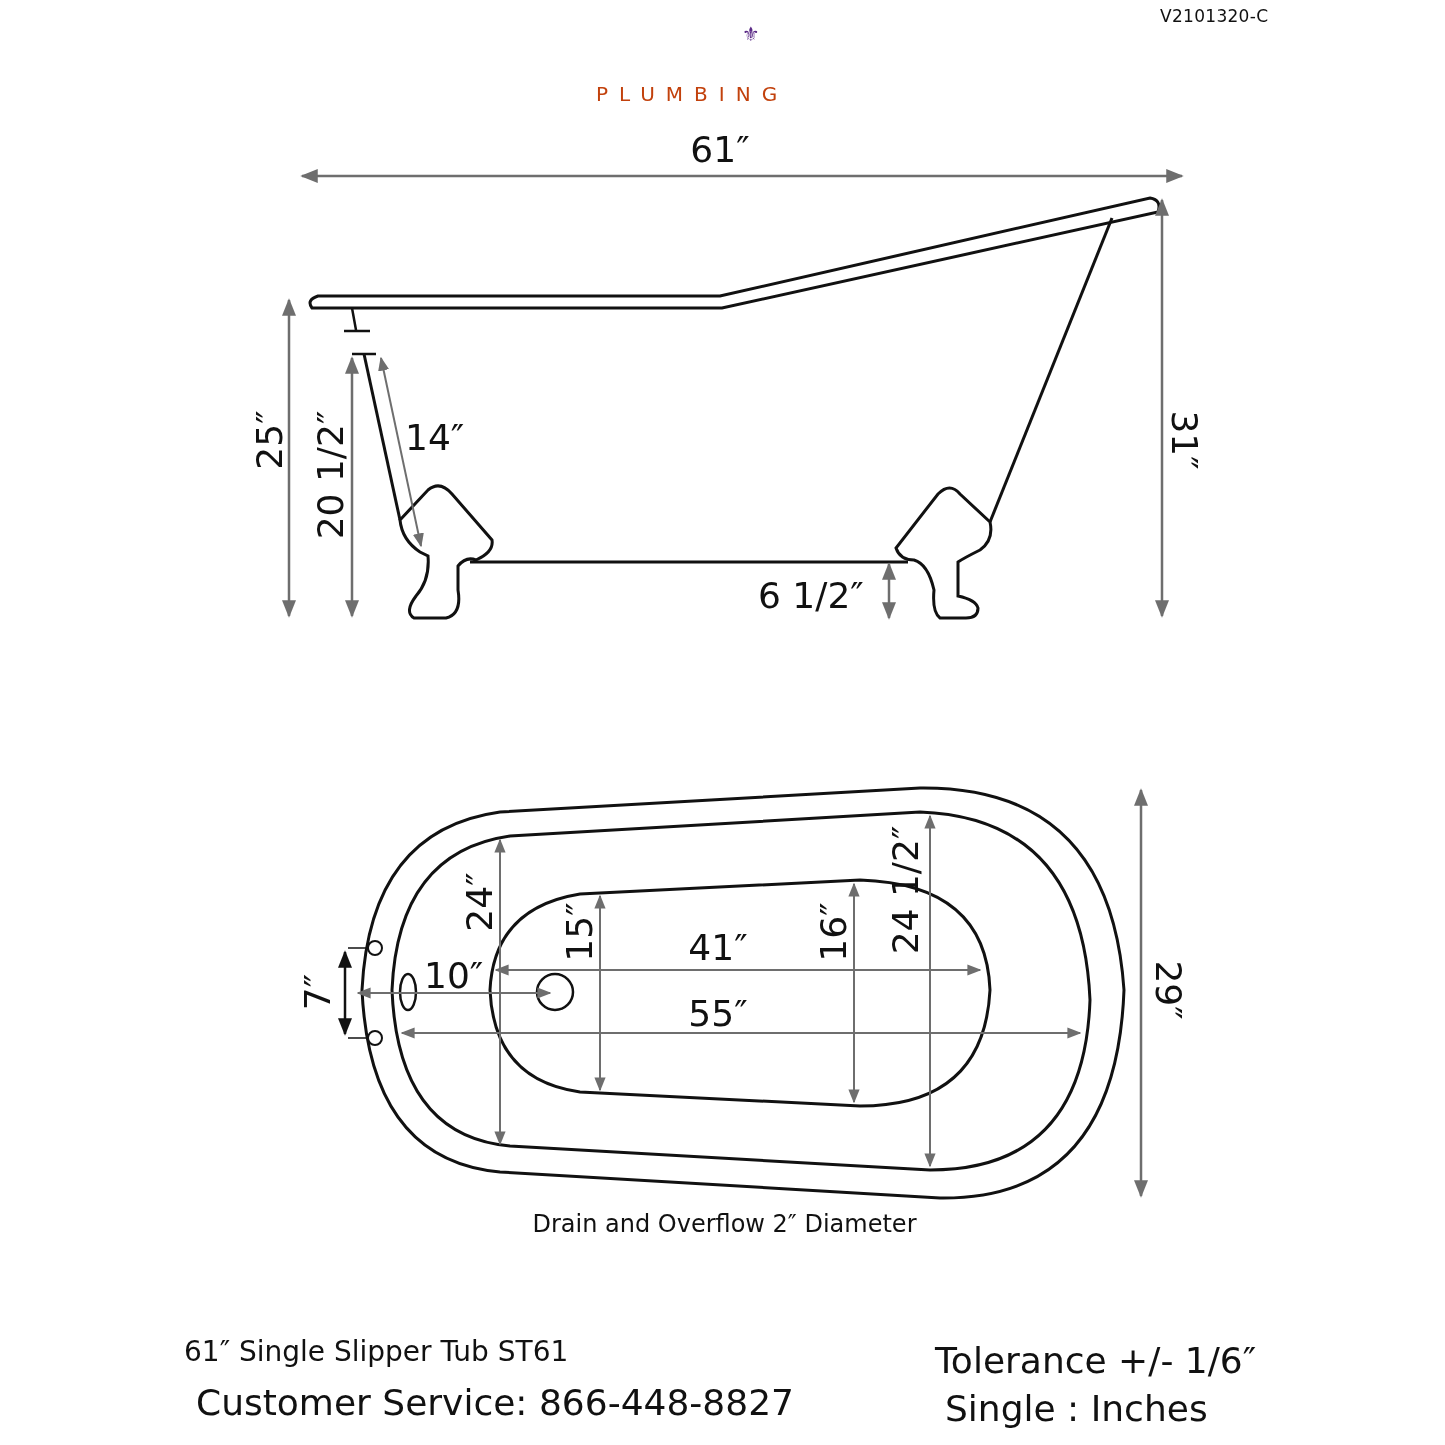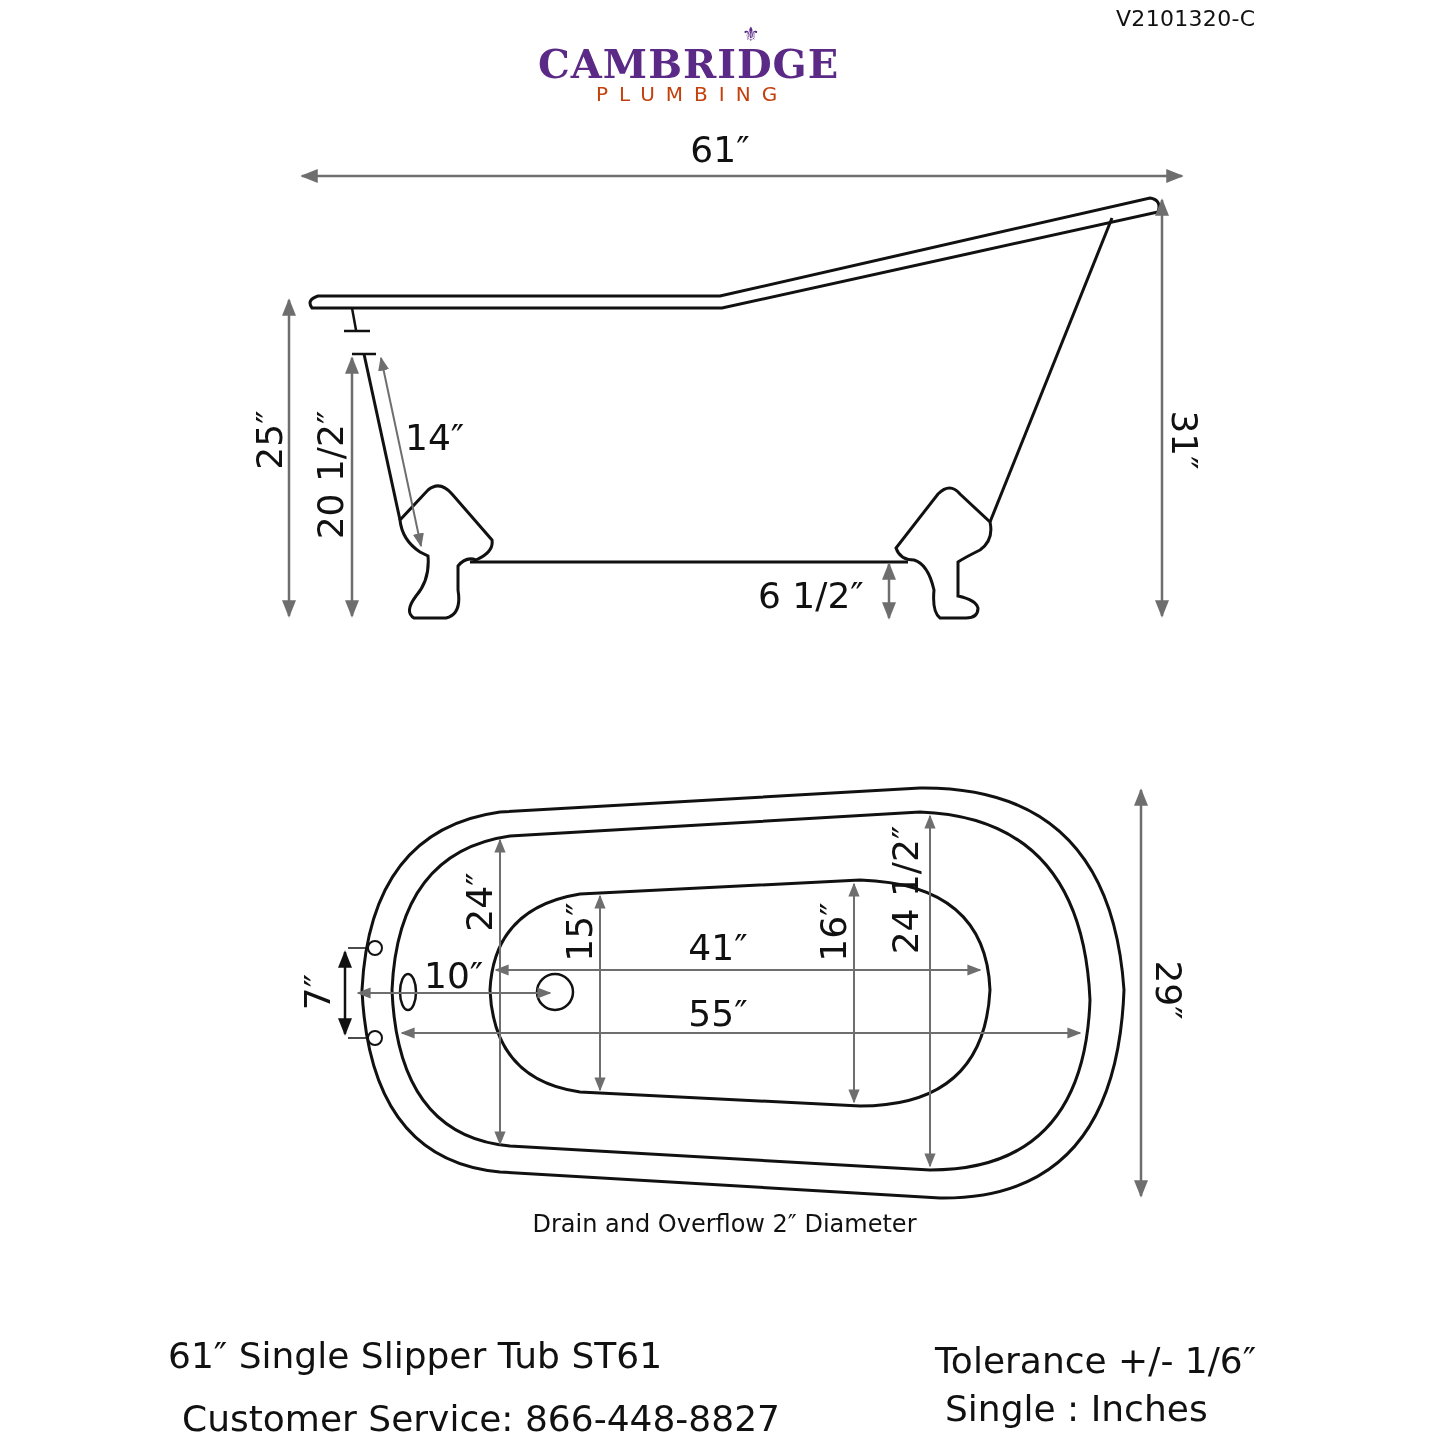--- a/index.html
+++ b/index.html
@@ -1,40 +1,39 @@
 <!DOCTYPE html>
 <html><head>
 <meta charset="utf-8">
 <style>
   html, body { margin: 0; padding: 0; background: #ffffff; }
   body { width: 1445px; height: 1445px; position: relative; overflow: hidden;
          font-family: "DejaVu Sans", "Liberation Sans", sans-serif; color: #111; }
   .abs { position: absolute; }
-  .model-code { left: 1116px; top: 6px; font-size: 22px; letter-spacing: 0.3px; text-align: right; }
+  .model-code { left: 1160px; top: 6px; font-size: 17px; letter-spacing: 0.3px; text-align: right; }
   .logo { left: 530px; top: 20px; width: 320px; height: 90px; }
   .logo-main { position: absolute; left: 8px; top: 20px; font-family: "DejaVu Serif", "Liberation Serif", serif;
                font-weight: bold; font-size: 40px; color: #5b2a86; letter-spacing: 1px; }
   .logo-sub { position: absolute; left: 66px; top: 62px; font-size: 20px; color: #c2410c; letter-spacing: 11px; }
   .fleur { position: absolute; left: 212px; top: 2px; font-size: 20px; color: #5b2a86; }
   svg.drawing { position: absolute; left: 0; top: 0; }
   .dim { font-size: 36px; fill: #111; font-family: "DejaVu Sans", "Liberation Sans", sans-serif; }
   .note { left: 0; width: 1445px; top: 1210px; text-align: center; font-size: 24px; padding-left: 2px; }
-  .footer-l1 { left: 168px; top: 1335px; font-size: 36px; }
-  .footer-l2 { left: 182px; top: 1382px; font-size: 36px; margin-top: 16px; }
+  .footer-l1 { left: 184px; top: 1335px; font-size: 28px; }
+  .footer-l2 { left: 196px; top: 1382px; font-size: 36px; }
   .footer-r1 { left: 935px; top: 1340px; font-size: 36px; }
   .footer-r2 { left: 945px; top: 1388px; font-size: 36px; }
 </style>
 </head>
 <body>
 
 <div class="abs model-code">V2101320-C</div>
 
 <div class="abs logo">
   <span class="fleur">⚜</span>
-  <span class="logo-main">CAMBRIDGE</span>
   <span class="logo-sub">PLUMBING</span>
 </div>
 
 <svg class="drawing" width="1445" height="1445" viewBox="0 0 1445 1445">
   <defs>
     <marker id="ah" viewBox="0 0 10 10" refX="9" refY="5" markerWidth="7" markerHeight="9" orient="auto-start-reverse">
       <path d="M0,1 L10,5 L0,9 z" fill="#6e6e6e"></path>
     </marker>
     <marker id="ahb" viewBox="0 0 10 10" refX="9" refY="5" markerWidth="7" markerHeight="9" orient="auto-start-reverse">
       <path d="M0,1 L10,5 L0,9 z" fill="#111"></path>

